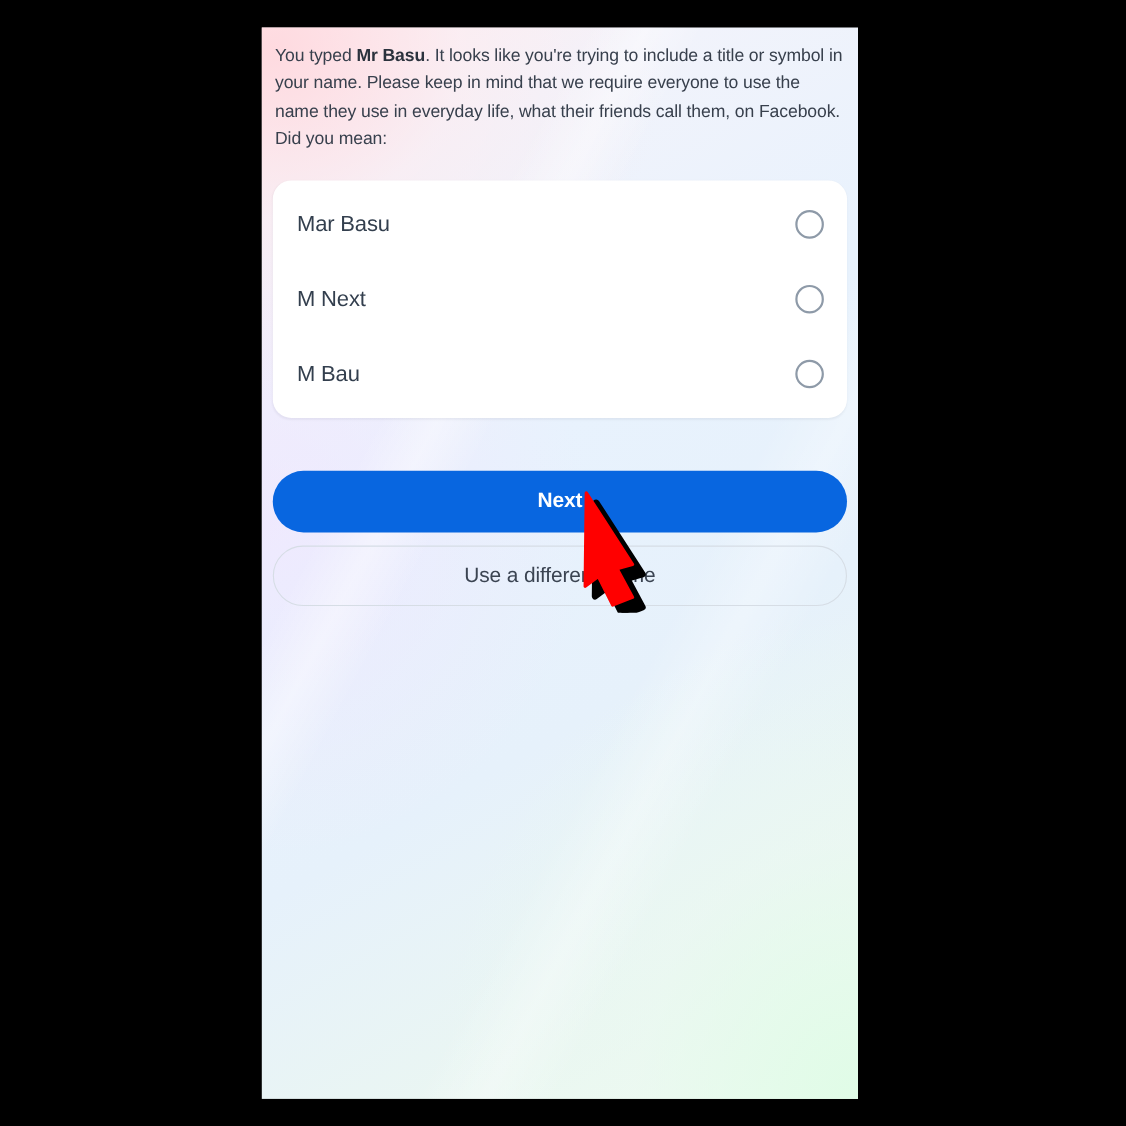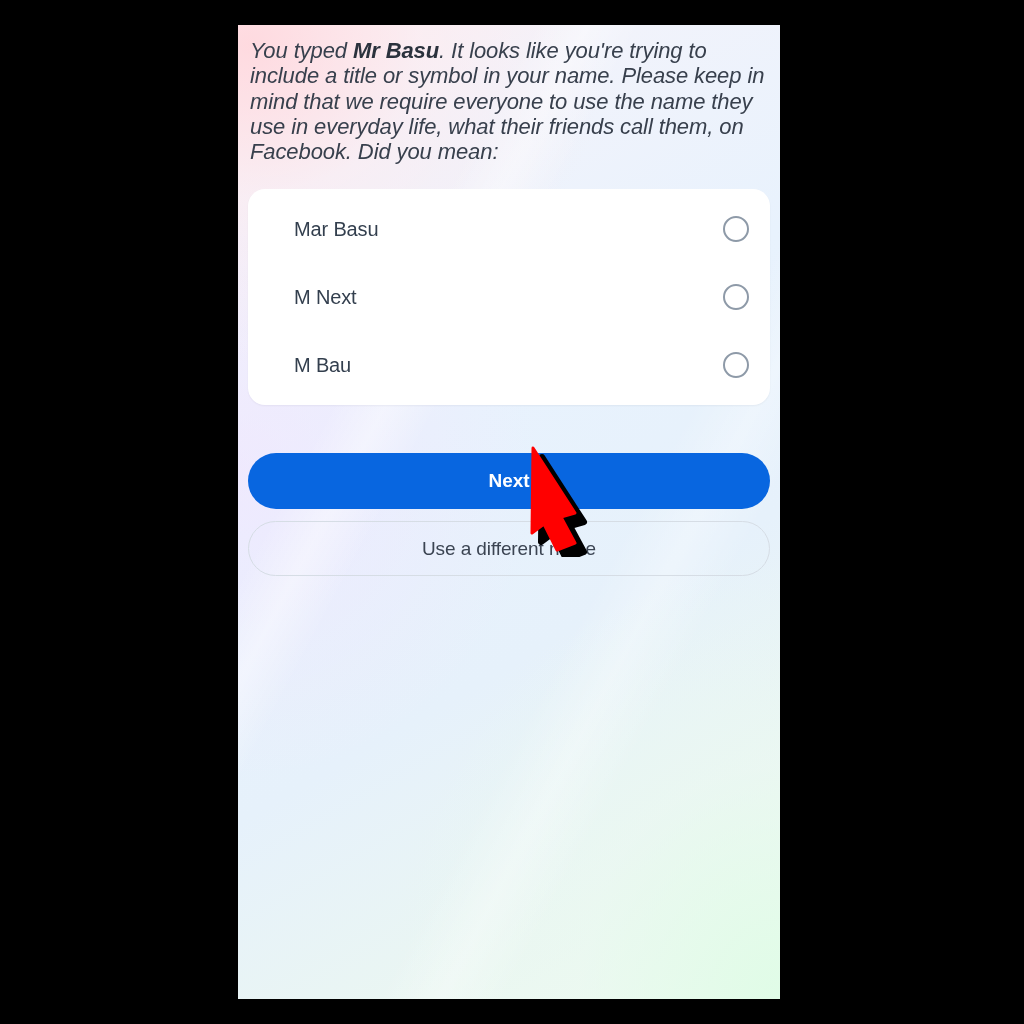--- a/index.html
+++ b/index.html
@@ -51,26 +51,25 @@
   #content {
     position: relative;
     z-index: 2;
     padding: 0 10px;
   }
 
   
   .intro {
     margin: 13px 0 0 0;
     padding: 0 2px;
-    font-size: 22px;
+    font-size: 16px;
     line-height: 25.3px;
     color: #38404d;
     letter-spacing: -0.1px;
     font-weight: 400;
-    font-style: italic;
   }
   .intro strong { font-weight: 700; color: #2b323d; }
 
   
   .options-card {
     margin-top: 25px;
     background: #ffffff;
     border-radius: 17px;
     padding: 6px 0 6px 0;
     box-shadow: 0 1px 2px rgba(17, 24, 39, 0.05);
@@ -82,21 +81,20 @@
     justify-content: space-between;
     height: 68px;
     padding: 0 21px 0 22px;
     box-sizing: border-box;
     cursor: pointer;
   }
   .option-label {
     font-size: 20px;
     color: #333f4e;
     letter-spacing: -0.15px;
-    margin-left: 24px;
   }
   .radio {
     width: 26px;
     height: 26px;
     border-radius: 50%;
     border: 2.2px solid #8e9aa8;
     background: transparent;
     box-sizing: border-box;
     flex: 0 0 auto;
   }

